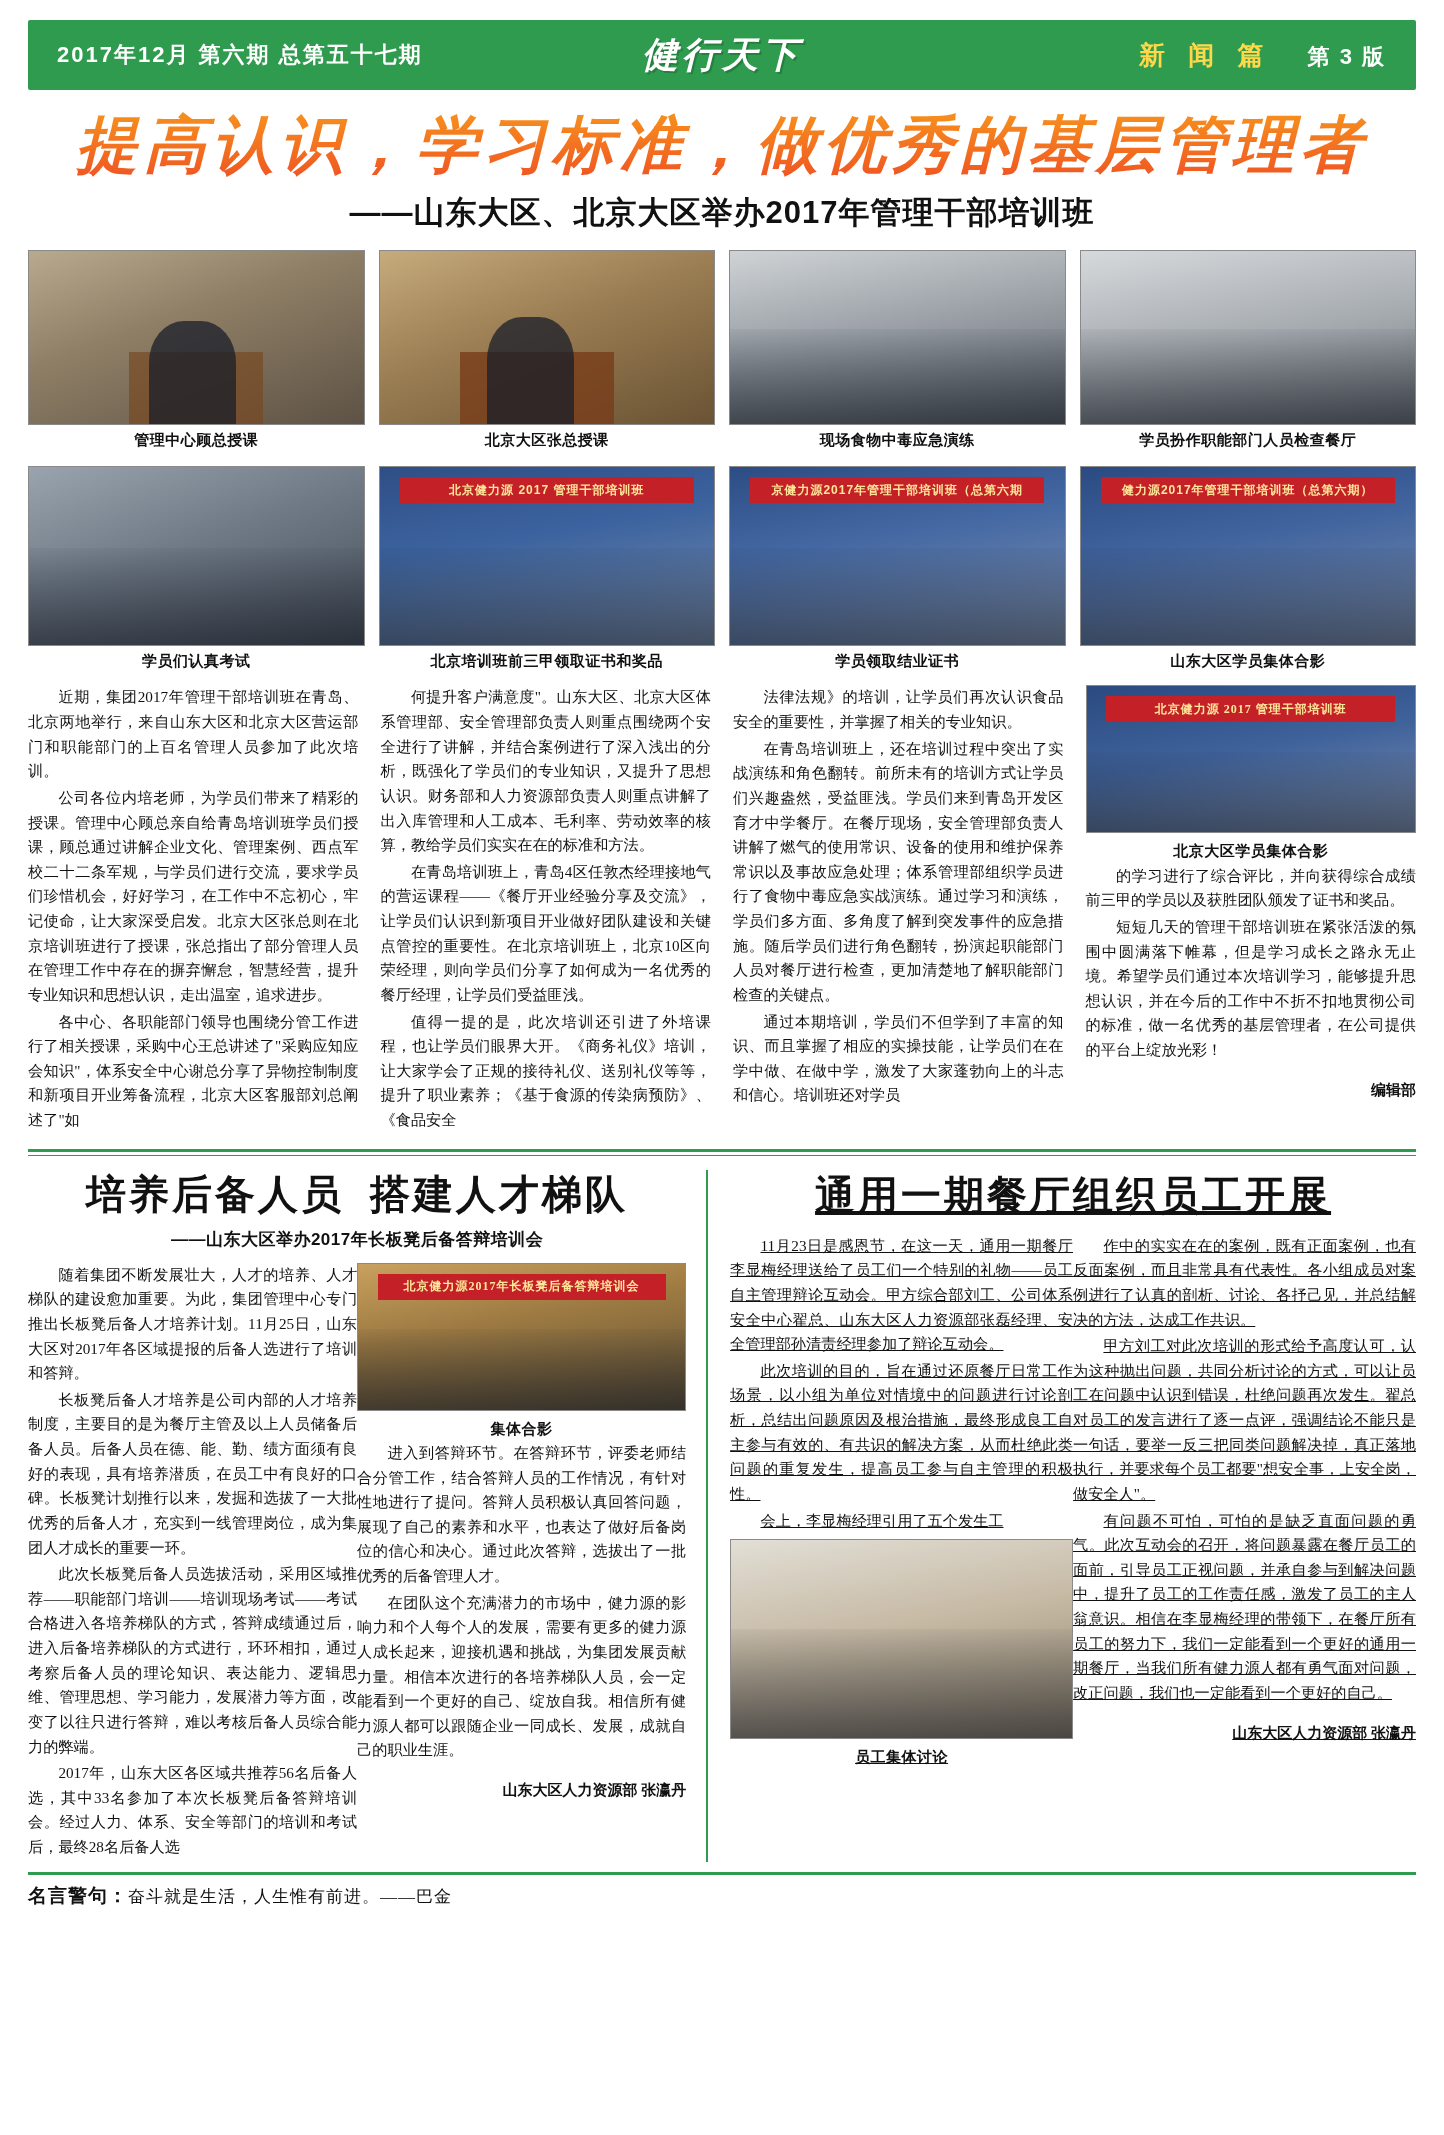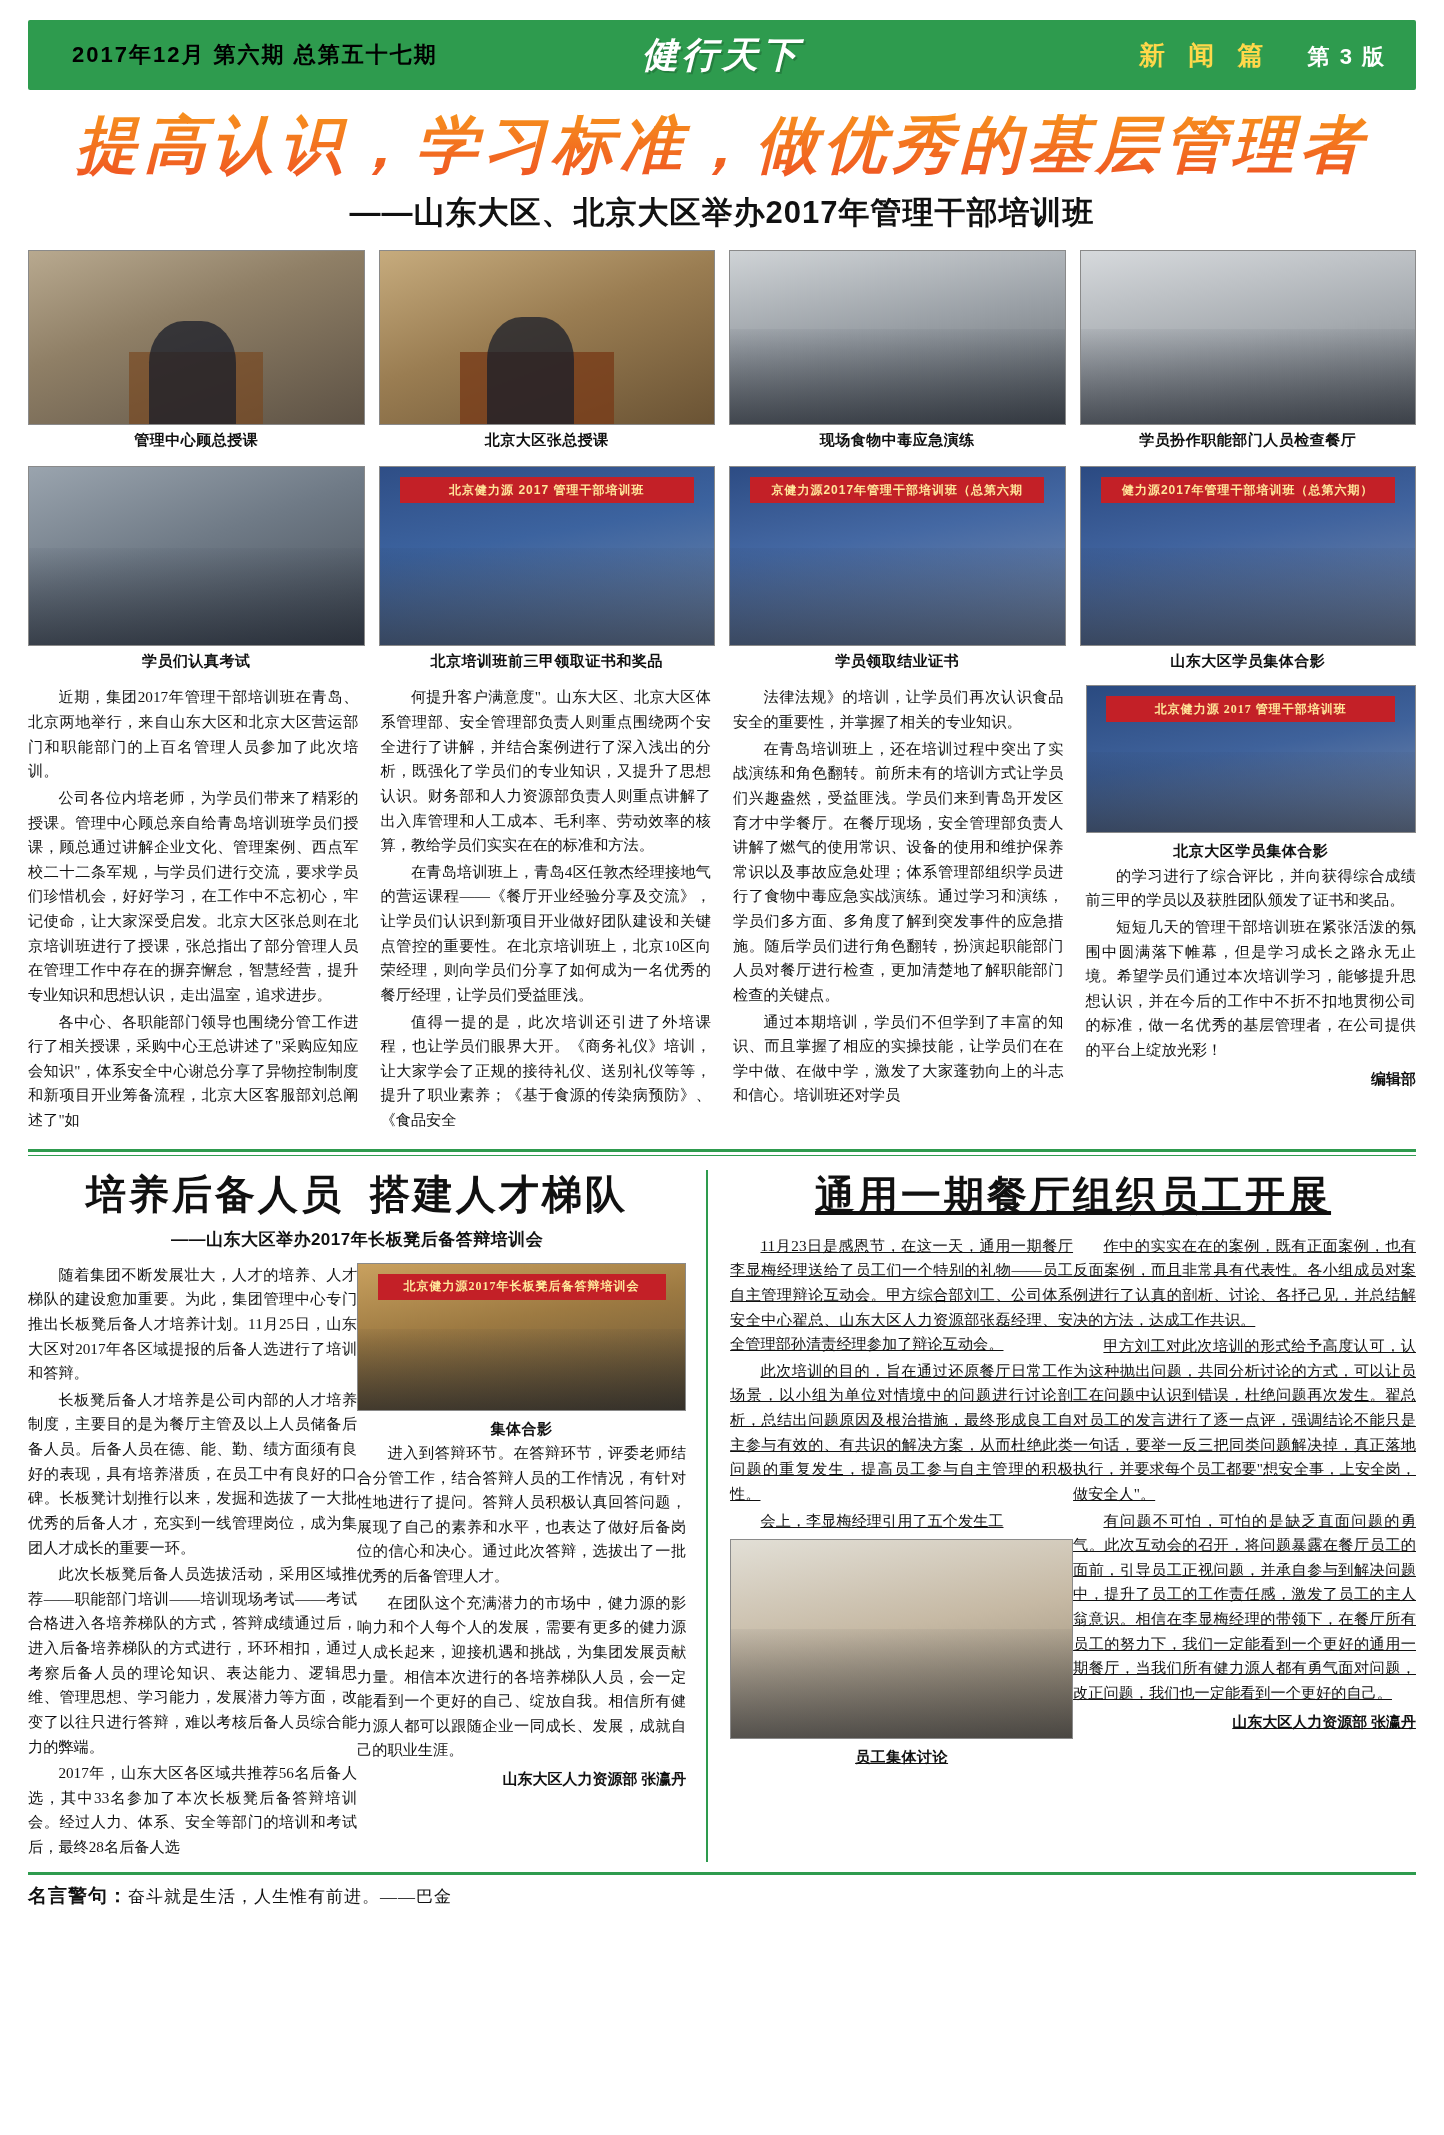--- a/index.html
+++ b/index.html
@@ -28,25 +28,25 @@
   .masthead {
     position: relative;
     height: 70px;
     background: #2e9b4e;
     display: flex;
     align-items: center;
     margin-top: 20px;
     border-radius: 2px;
   }
   .masthead .issue {
-    color: #000000;
+    color: #ffffff;
     font-size: 22px;
     font-weight: bold;
     letter-spacing: 2px;
-    margin-left: 44px;
+    margin-left: 29px;
     white-space: nowrap;
   }
   .masthead .brand {
     position: absolute;
     left: 50%;
     transform: translateX(-50%);
     color: #ffffff;
     font-family: "Liberation Serif", serif;
     font-size: 36px;
     font-weight: bold;
@@ -208,21 +208,21 @@
     border: 1px solid #8a8a8a;
     box-sizing: border-box;
     position: relative;
     overflow: hidden;
     margin-bottom: 4px;
   }
   .sign {
     text-align: right;
     font-weight: bold;
     font-size: 15px;
-    margin-top: 4px;
+    margin-top: 15px;
   }
 
   
   .hr-green {
     border: 0;
     border-top: 3px solid #2e9b4e;
     margin: 14px 0 0 0;
   }
   .hr-thin {
     border: 0;

